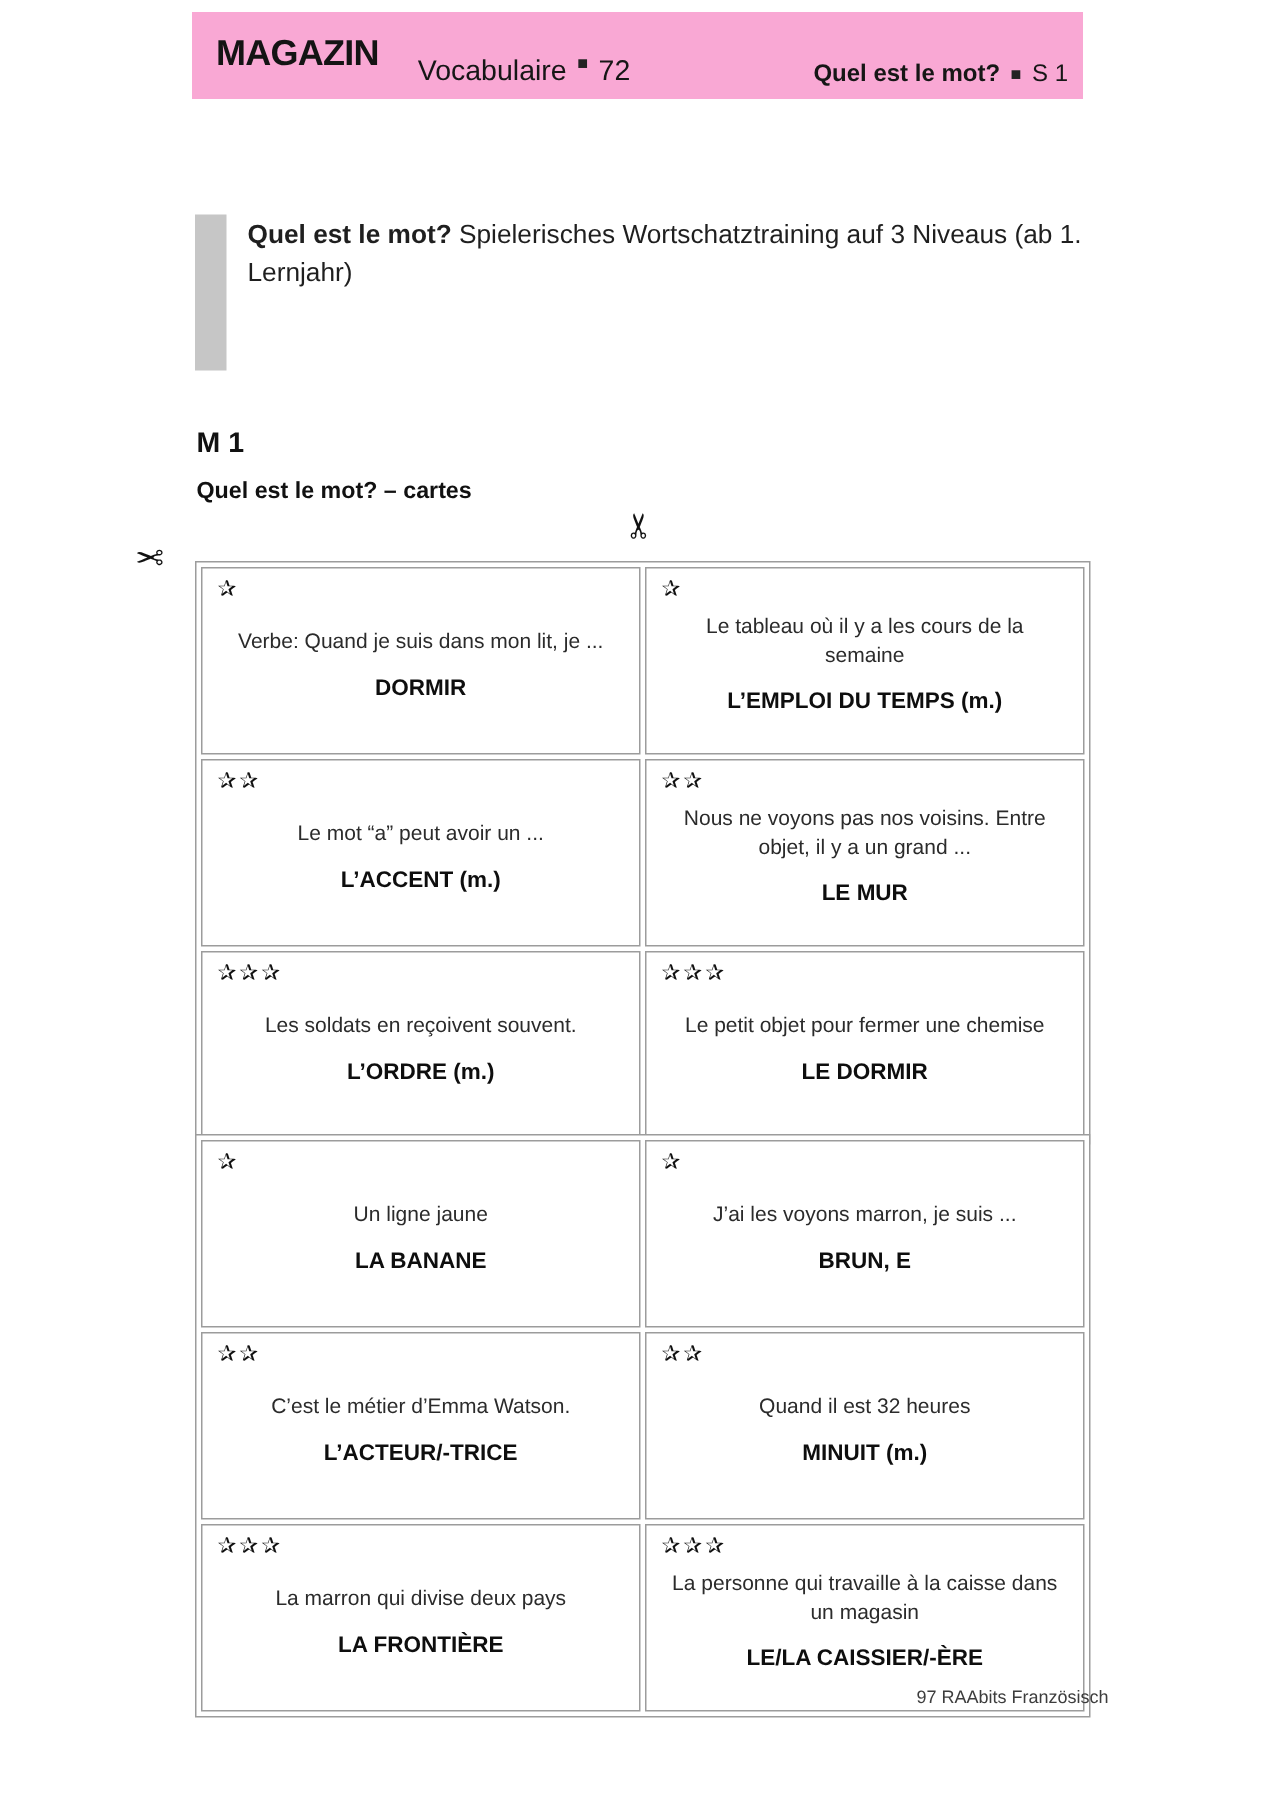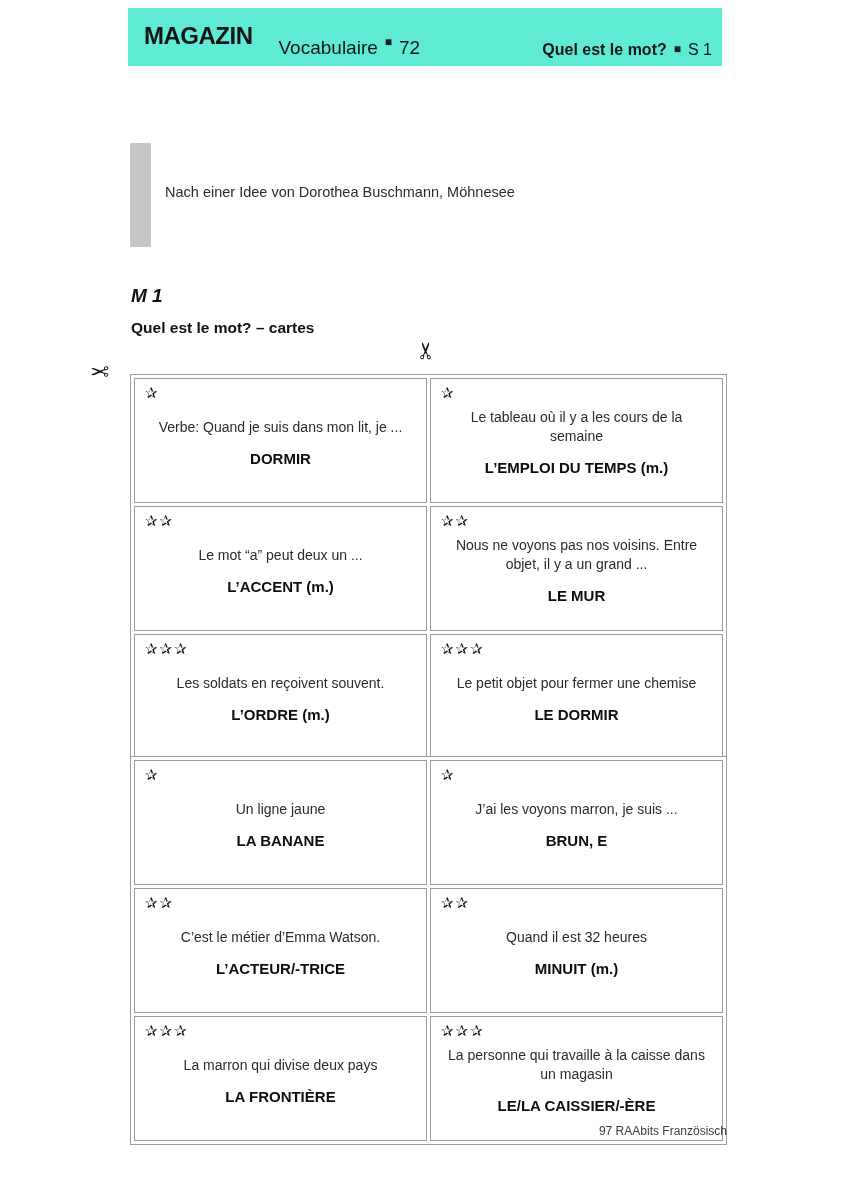--- a/index.html
+++ b/index.html
@@ -4,37 +4,37 @@
 <style>
   html,body{margin:0;padding:0;background:#ffffff;}
   #page{
     position:relative;width:855px;height:1200px;background:#fff;
     font-family:"Liberation Sans","DejaVu Sans",sans-serif;color:#1a1a1a;overflow:hidden;
   }
 
   
   .header-bar{
     position:absolute;left:128px;top:8px;width:594px;height:58px;
-    background:#5eead4;display:flex;align-items:flex-end;
+    background:#f9a8d4;display:flex;align-items:flex-end;
     padding:0 10px 7px 16px;box-sizing:border-box;
   }
   .brand{font-size:24px;font-weight:bold;letter-spacing:-0.5px;margin-bottom:9px;color:#141414;}
   .header-section{margin-left:26px;font-size:19px;color:#161616;display:flex;align-items:flex-start;gap:7px;}
   .header-right{margin-left:auto;font-size:16px;display:flex;align-items:center;gap:7px;color:#161616;}
   .header-right .bold{font-weight:bold;}
   .sq{font-size:12px;line-height:1;position:relative;top:-1px;color:#222;}
 
   
   .intro-bar{position:absolute;left:130px;top:143px;width:21px;height:104px;background:#c6c6c6;}
   .intro-text{position:absolute;left:165px;top:144px;width:562px;font-size:17.5px;line-height:25px;color:#1f1f1f;}
   .intro-title-bold{font-weight:bold;}
   .intro-credit{margin-top:36px;font-size:14.5px;color:#2c2c2c;}
 
   
-  .material-code{position:absolute;left:131px;top:285px;font-size:19px;font-weight:bold;color:#111;font-style:italic;}
+  .material-code{position:absolute;left:131px;top:285px;font-size:19px;font-weight:bold;color:#111;}
   .cards-heading{position:absolute;left:131px;top:319px;font-size:15.5px;font-weight:bold;color:#111;}
 
   
   .scissors{position:absolute;color:#111;font-size:23px;line-height:1;}
   .scissors-left{left:90px;top:361px;transform:scaleX(-1);}
   .scissors-top{left:417px;top:339px;transform:rotate(-90deg);}
 
   
   .cards-table{
     position:absolute;left:130px;width:597px;
@@ -44,21 +44,21 @@
   .t1{top:374px;}
   .t2{top:756px;}
   .cards-table td{border:1px solid #9c9c9c;padding:0;vertical-align:top;}
   .card{height:112px;display:flex;flex-direction:column;padding:5px 10px 6px;box-sizing:content-box;}
   .stars{font-size:15px;letter-spacing:2px;color:#111;line-height:1.2;}
   .card-body{flex:1;display:flex;flex-direction:column;justify-content:center;gap:13px;padding:0 4px 14px;}
   .clue{font-size:14px;line-height:19px;text-align:center;color:#2b2b2b;}
   .answer{font-size:15px;font-weight:bold;text-align:center;color:#0e0e0e;}
 
   
-  .footer{position:absolute;left:130px;top:1124px;width:597px;text-align:right;font-size:12px;color:#3d3d3d;}
+  .footer{position:absolute;left:130px;top:1124px;width:597px;text-align:right;font-size:12px;color:#3d3d3d;padding-left:12px;}
 </style>
 </head>
 <body>
 
 <div id="page">
 
   <div class="header-bar">
     <span class="brand">MAGAZIN</span>
     <span class="header-section">
       <span>Vocabulaire</span>
@@ -67,21 +67,21 @@
     </span>
     <span class="header-right">
       <span class="bold">Quel est le mot?</span>
       <span class="sq">■</span>
       <span>S 1</span>
     </span>
   </div>
 
   <div class="intro-bar"></div>
   <div class="intro-text">
-    <div class="intro-credit">Nach einer Idee von Dorothea Buschmann, Möhnesee</div>
+    <div><span class="intro-title-bold">Quel est le mot?</span><span> Spielerisches Wortschatztraining auf 3 Niveaus (ab 1. Lernjahr)</span></div>
   </div>
 
   <div class="material-code">M 1</div>
   <div class="cards-heading">Quel est le mot? – cartes</div>
 
   <div class="scissors scissors-left">✂</div>
   <div class="scissors scissors-top">✂</div>
 
   <table class="cards-table t1">
     <tbody>
@@ -103,21 +103,21 @@
         <div class="answer">L’EMPLOI DU TEMPS (m.)</div>
               </div>
       </div>
           </td>
     </tr>
     <tr>
       <td>
             <div class="card">
         <div class="stars">✰✰</div>
         <div class="card-body">
-                <div class="clue">Le mot “a” peut deux un ...</div>
+                <div class="clue">Le mot “a” peut avoir un ...</div>
         <div class="answer">L’ACCENT (m.)</div>
               </div>
       </div>
           </td>
       <td>
             <div class="card">
         <div class="stars">✰✰</div>
         <div class="card-body">
                 <div class="clue">Nous ne voyons pas nos voisins. Entre objet, il y a un grand ...</div>
         <div class="answer">LE MUR</div>

